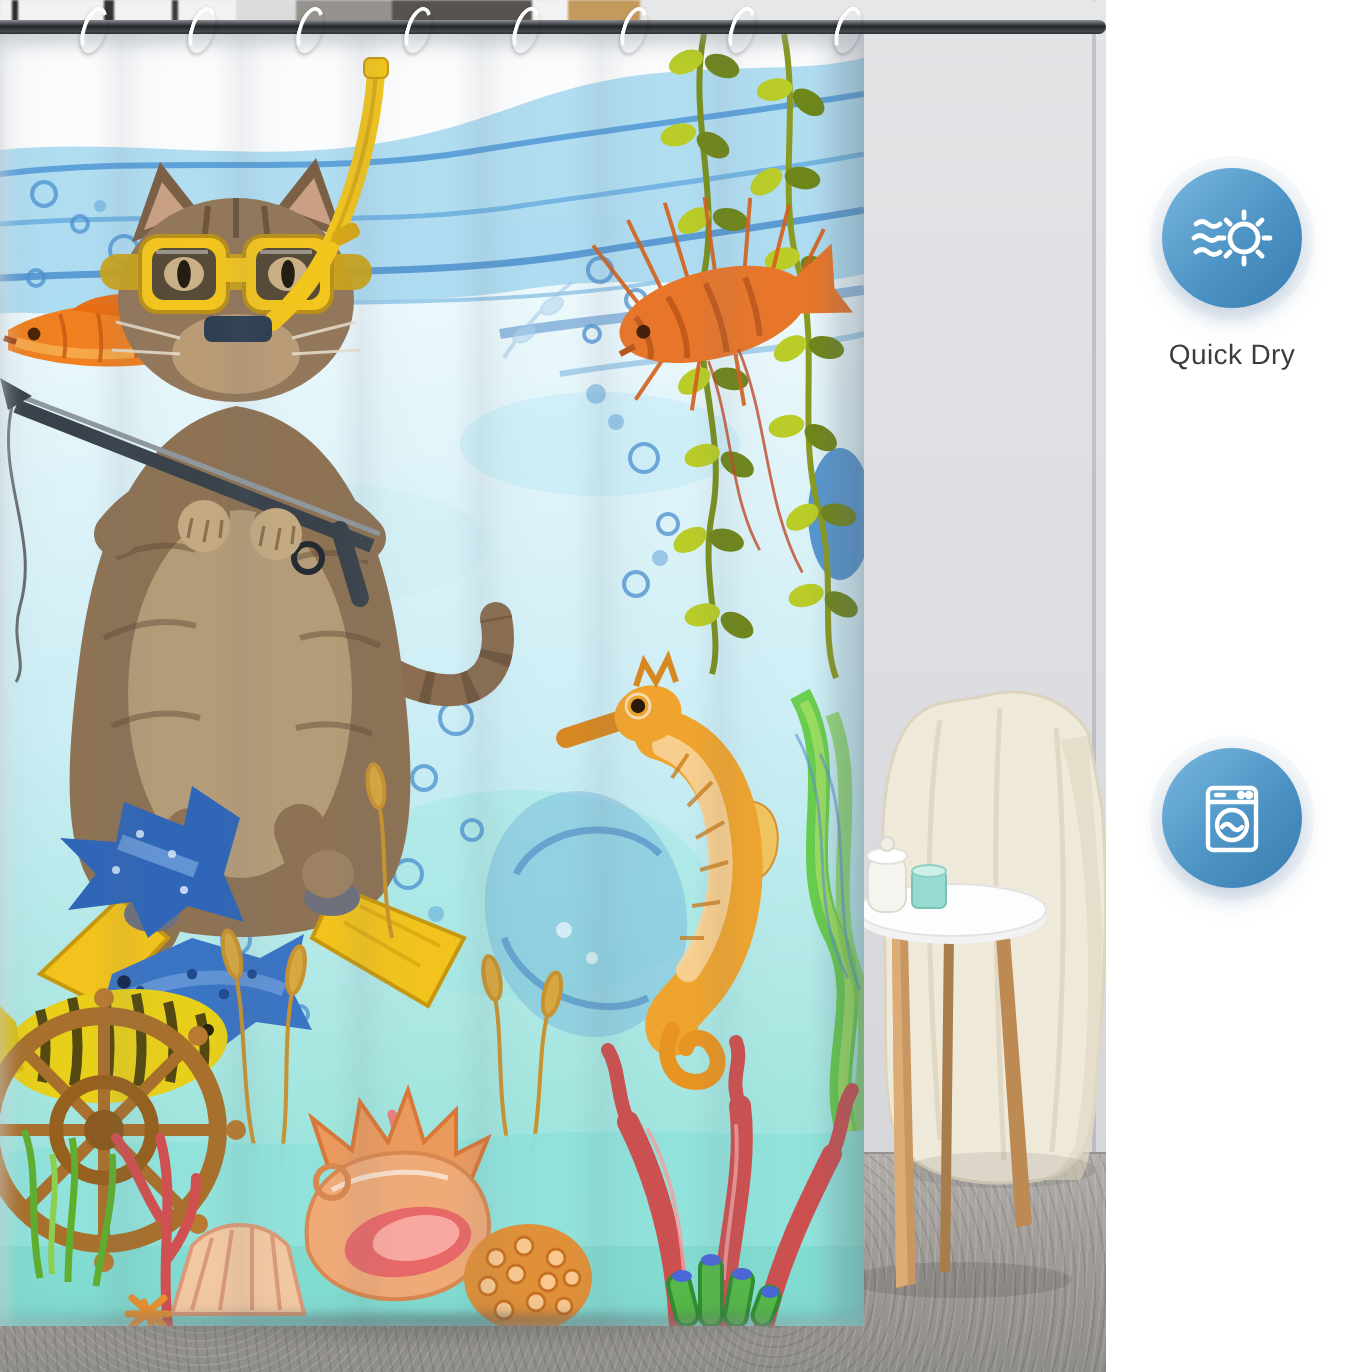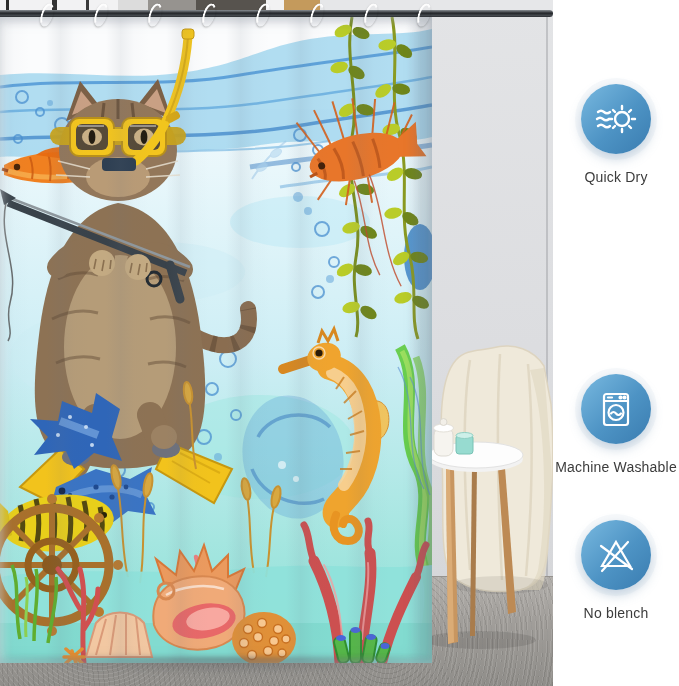--- a/index.html
+++ b/index.html
@@ -506,27 +506,16 @@
         <svg width="44" height="44" viewBox="0 0 44 44" fill="none" stroke="#fff" stroke-width="2.2" stroke-linecap="round">
           <rect x="10" y="7" width="24" height="31" rx="2.5"></rect>
           <line x1="10" y1="14" x2="34" y2="14"></line>
           <line x1="14" y1="10.5" x2="18" y2="10.5"></line>
           <circle cx="26.5" cy="10.5" r="1" fill="#fff"></circle>
             <circle cx="30.5" cy="10.5" r="1" fill="#fff"></circle>
           <circle cx="22" cy="25.5" r="7.5"></circle>
           <path d="M17,26.5 q2.5,-3 5,0 t5,0"></path>
         </svg>
       </div>
-      <div class="label">Machine Washable</div>
     </div>
 
-    <div class="badge" style="top:520px">
-      <div class="circle">
-        <svg width="44" height="44" viewBox="0 0 44 44" fill="none" stroke="#fff" stroke-width="2.2" stroke-linecap="round">
-          <path d="M22,9 L36,33 L8,33 Z"></path>
-          <line x1="7" y1="13" x2="38" y2="36"></line>
-          <line x1="34" y1="9" x2="8" y2="38"></line>
-        </svg>
-      </div>
-      <div class="label">No blench</div>
-    </div>
   </aside>
 </div>
 
 </body></html>

